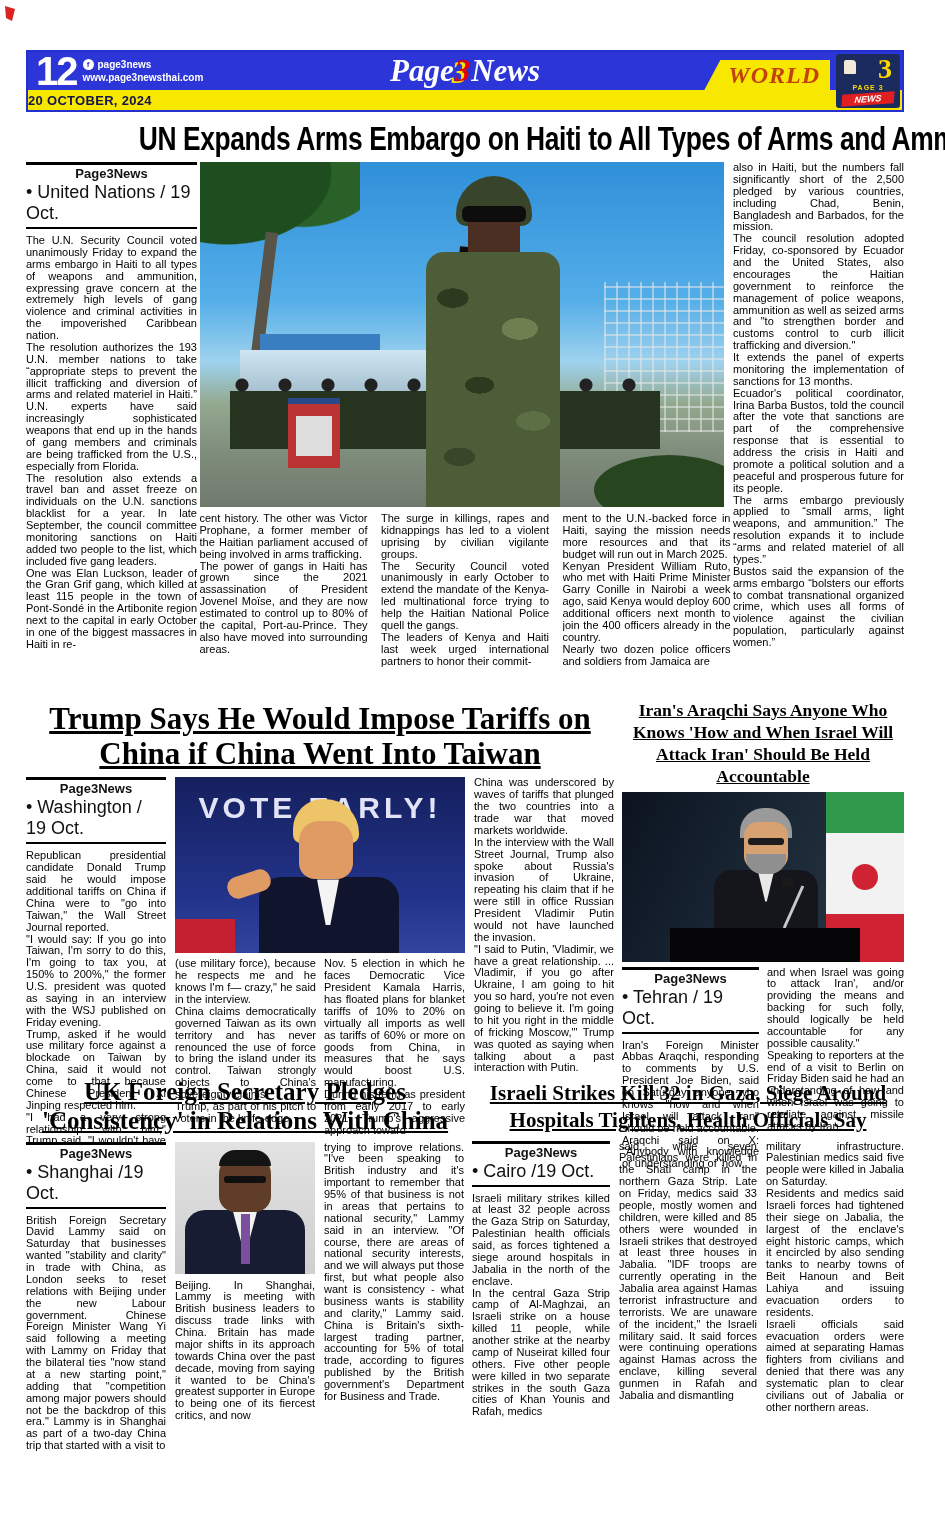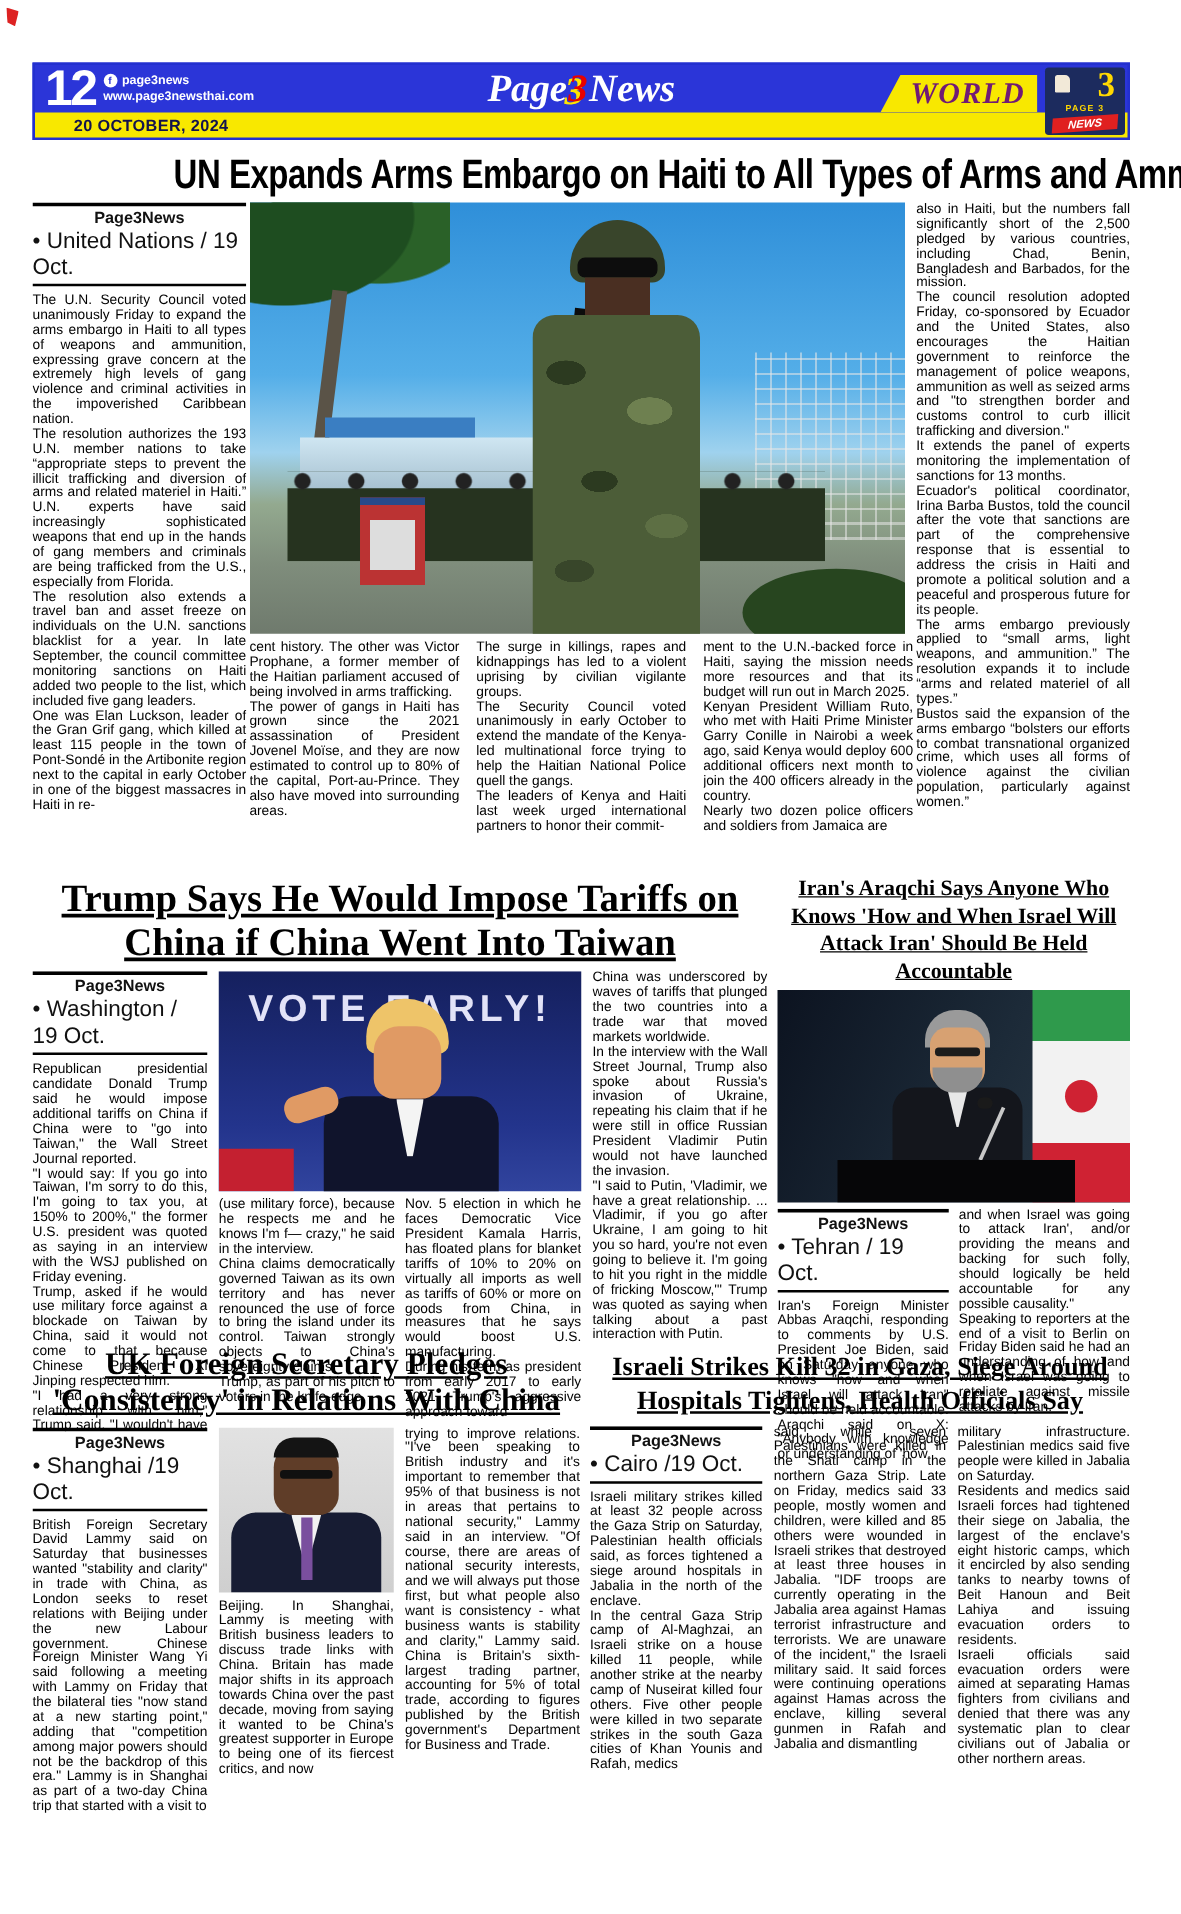--- a/index.html
+++ b/index.html
@@ -10,23 +10,23 @@
   
   .header{position:relative;margin-top:50px;border:2px solid #2330cf;background:#2b35d8;height:58px;}
   .blue-band{position:relative;height:38px;display:flex;align-items:center;}
   .pagenum{font-size:40px;font-weight:bold;color:#fff;line-height:36px;margin:0 6px 0 8px;letter-spacing:-2px;}
   .socials{display:flex;flex-direction:column;justify-content:center;gap:2px;}
   .social-line{display:flex;align-items:center;gap:4px;color:#fff;font-size:10px;font-weight:bold;}
   .social-dot{width:11px;height:11px;border-radius:50%;background:#fff;color:#2b35d8;font-size:8px;font-weight:bold;display:flex;align-items:center;justify-content:center;}
   .masthead{position:absolute;left:0;right:0;text-align:center;font-family:"Liberation Serif",serif;font-weight:bold;font-style:italic;font-size:31px;color:#fff;line-height:38px;pointer-events:none;}
   .masthead .m3{color:#e80000;text-shadow:-3px 2px 0 #ffe400;padding:0 1px;}
   .world-banner{position:absolute;right:72px;bottom:0;height:30px;background:#f8e800;clip-path:polygon(16px 0,100% 0,100% 100%,0 100%);display:flex;align-items:center;padding:0 10px 0 24px;}
-  .world-text{font-family:"Liberation Serif",serif;font-weight:bold;font-style:italic;font-size:24px;color:#701a75;letter-spacing:1px;}
+  .world-text{font-family:"Liberation Serif",serif;font-weight:bold;font-style:italic;font-size:24px;color:#c2410c;letter-spacing:1px;}
   .yellow-strip{position:relative;height:20px;background:#f8e800;display:flex;align-items:center;}
-  .date-text{font-size:13px;font-weight:bold;color:#13134d;margin-left:31px;letter-spacing:.3px;}
+  .date-text{font-size:13px;font-weight:bold;color:#13134d;margin-left:0;letter-spacing:.3px;}
   .logo-box{position:absolute;right:2px;top:2px;width:64px;height:54px;background:#1c2b5e;border-radius:3px;z-index:5;overflow:hidden;}
   .logo-3{position:absolute;right:8px;top:0;color:#ffd800;font-family:"Liberation Serif",serif;font-weight:bold;font-size:28px;line-height:30px;}
   .logo-hand{position:absolute;left:8px;top:6px;width:12px;height:14px;background:#f2e9d8;border-radius:2px 4px 1px 1px;}
   .logo-page3{position:absolute;left:0;right:0;top:30px;text-align:center;color:#ffd800;font-size:7px;font-weight:bold;letter-spacing:1px;}
   .logo-news{position:absolute;left:6px;right:6px;bottom:3px;background:#e02020;transform:skewX(-8deg) rotate(-4deg);color:#fff;font-style:italic;font-weight:bold;font-size:9px;text-align:center;line-height:12px;}
 
   
   .h1-wrap{text-align:center;margin:8px 0 4px 0;}
   .h1{display:inline-block;white-space:nowrap;font-weight:bold;font-size:33px;letter-spacing:-.5px;transform:scaleX(.8);transform-origin:center;color:#000;}
   h2{margin:0;font-family:"Liberation Serif",serif;font-weight:bold;color:#000;text-align:center;text-decoration:underline;}

